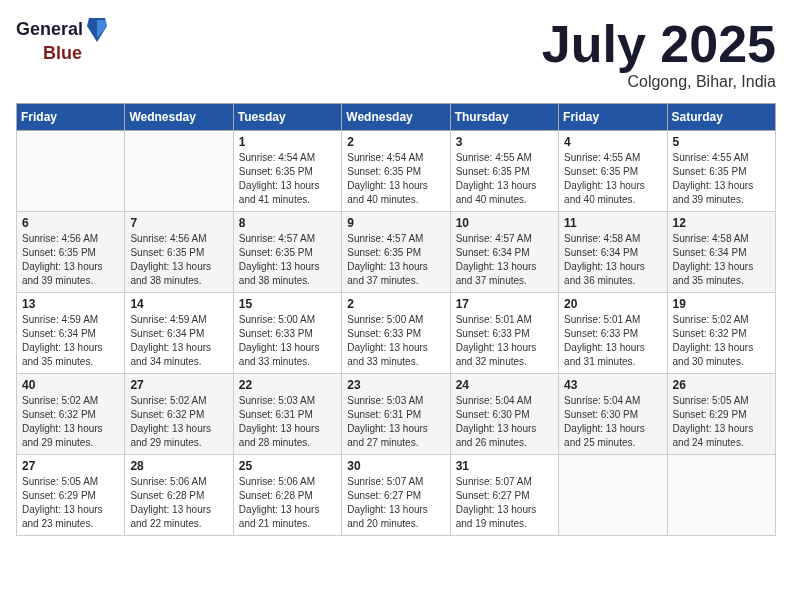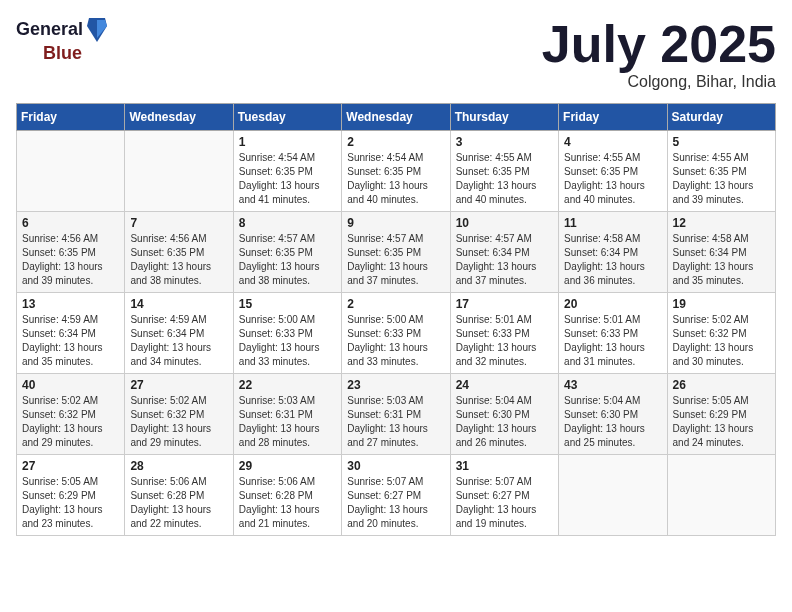--- a/index.html
+++ b/index.html
@@ -331,21 +331,21 @@
 and 23 minutes.</div>
         </td>
         <td>
           <span class="day-num">28</span>
           <div class="cell-info" style="white-space: pre-line;">Sunrise: 5:06 AM
 Sunset: 6:28 PM
 Daylight: 13 hours
 and 22 minutes.</div>
         </td>
         <td>
-          <span class="day-num">29</span>
+          <span class="day-num">25</span>
           <div class="cell-info" style="white-space: pre-line;">Sunrise: 5:06 AM
 Sunset: 6:28 PM
 Daylight: 13 hours
 and 21 minutes.</div>
         </td>
         <td>
           <span class="day-num">30</span>
           <div class="cell-info" style="white-space: pre-line;">Sunrise: 5:07 AM
 Sunset: 6:27 PM
 Daylight: 13 hours

